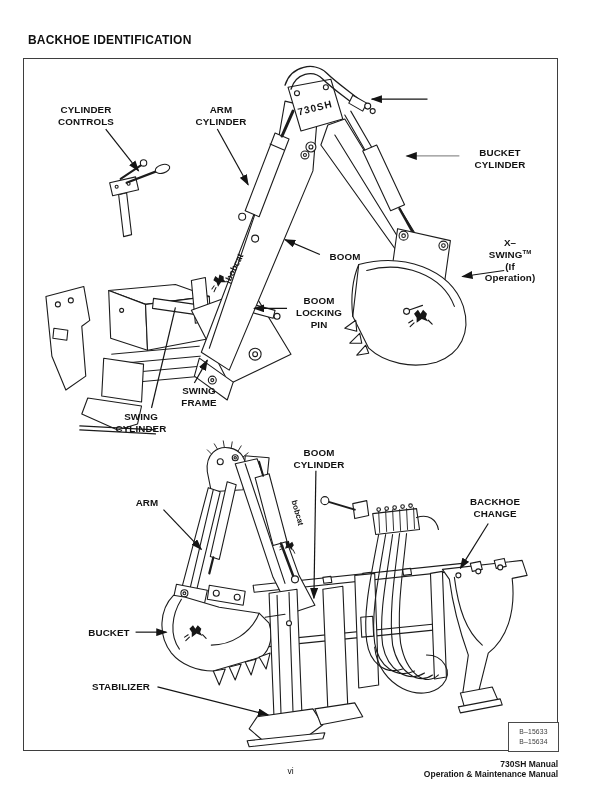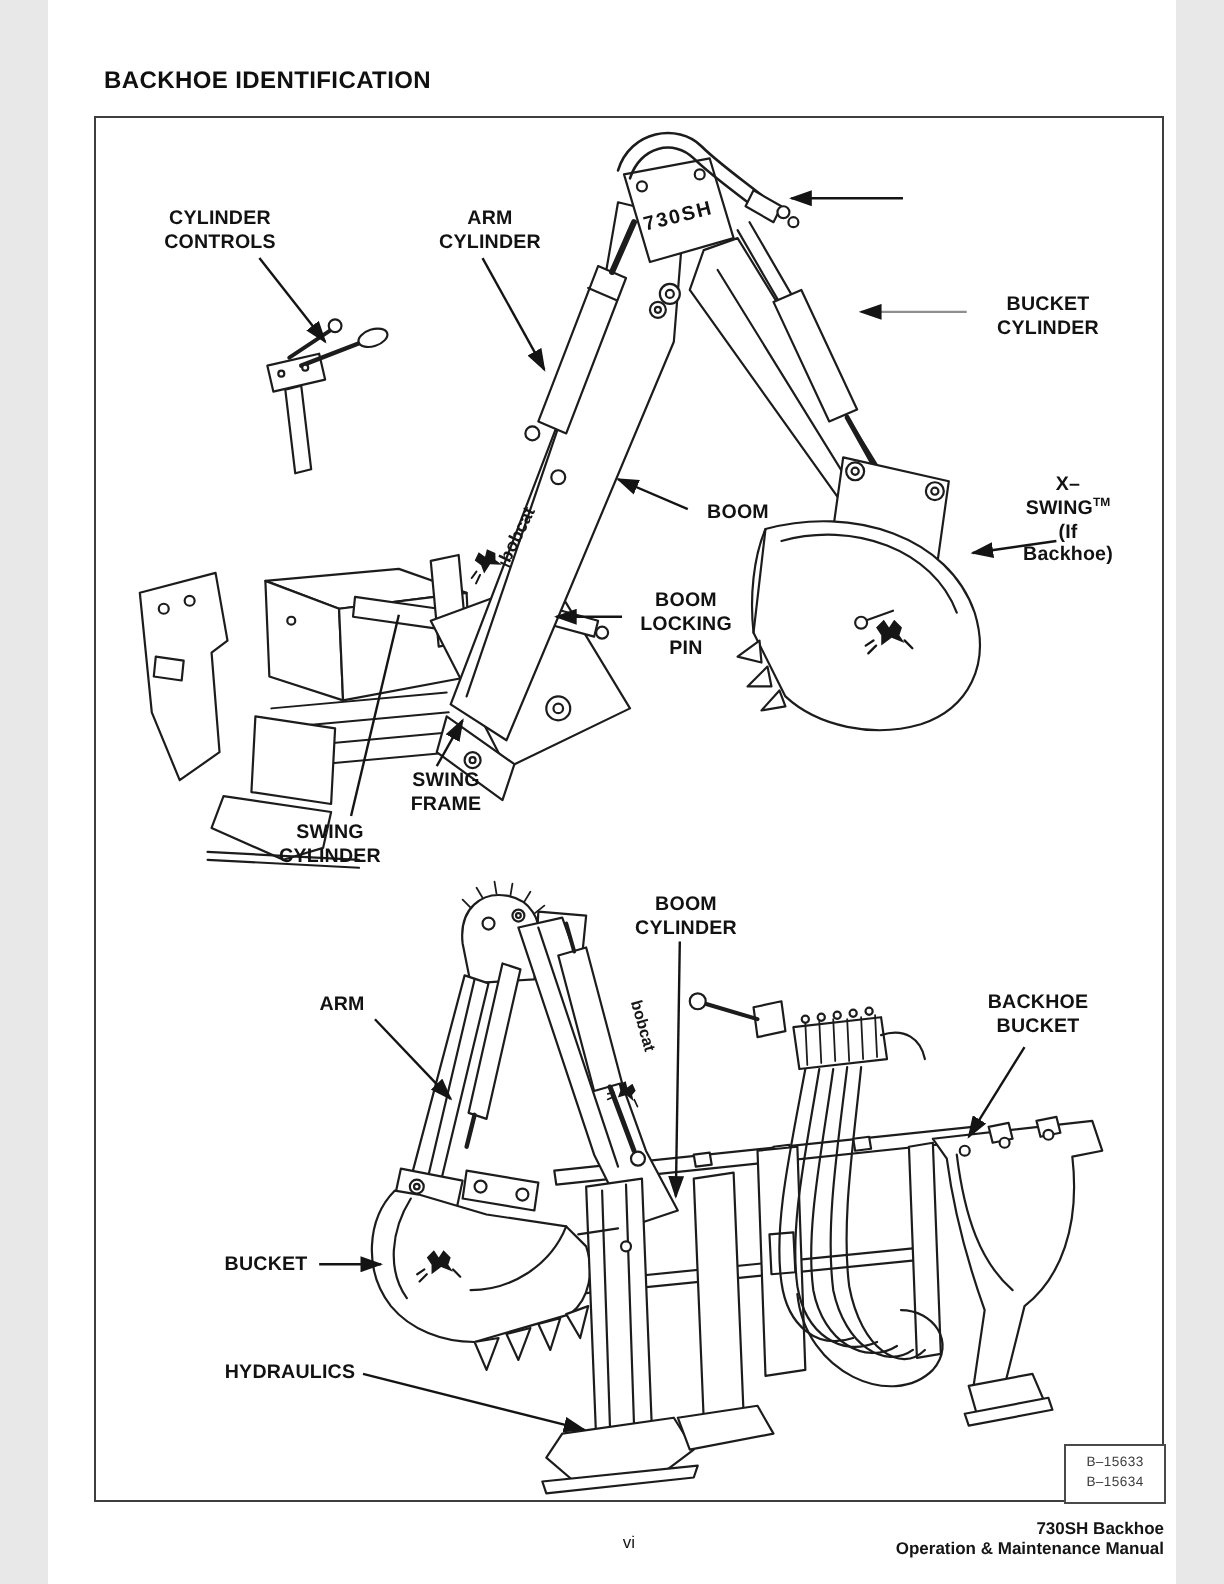--- a/index.html
+++ b/index.html
@@ -1,17 +1,17 @@
 <!DOCTYPE html>
 <html><head>
 <meta charset="utf-8">
 <style>
   html,body { margin:0; padding:0; background:#e8e8e8; }
   .page {
-    width:564px; height:792px; background:#ffffff; position:relative;
+    width:612px; height:792px; background:#ffffff; position:relative;
     font-family:"Liberation Sans", sans-serif; overflow:hidden;
     margin:0 auto; color:#141414;
   }
   .title {
     position:absolute; left:28px; top:33px;
     font-size:12px; font-weight:bold; letter-spacing:.2px; color:#101010;
   }
   .frame {
     position:absolute; left:23px; top:58px; width:535px; height:693px;
     border:1.6px solid #3e3e3e; box-sizing:border-box; background:#fff;
@@ -257,41 +257,41 @@
         <line x1="134" y1="630" x2="245" y2="658" marker-end="url(#ah)"></line>
       </g>
     </svg>
 
     <div class="lbl" style="left:62px;  top:45px;">CYLINDER
 CONTROLS</div>
     <div class="lbl" style="left:197px; top:45px;">ARM
 CYLINDER</div>
     <div class="lbl" style="left:476px; top:88px;">BUCKET
 CYLINDER</div>
-    <div class="lbl" style="left:486px; top:178px;"><span>X–SWING</span><span class="sup">TM</span><br><span>(If Backhoe)</span></div>
+    <div class="lbl" style="left:486px; top:178px;"><span>X–SWING</span><span class="sup">TM</span><br><span>(If Operation)</span></div>
     <div class="lbl" style="left:321px; top:192px;">BOOM</div>
     <div class="lbl" style="left:295px; top:236px;">BOOM
 LOCKING
 PIN</div>
     <div class="lbl" style="left:175px; top:326px;">SWING
 FRAME</div>
     <div class="lbl" style="left:117px; top:352px;">SWING
 CYLINDER</div>
     <div class="lbl" style="left:295px; top:388px;">BOOM
 CYLINDER</div>
     <div class="lbl" style="left:123px; top:438px;">ARM</div>
     <div class="lbl" style="left:471px; top:437px;">BACKHOE
-BUCKET</div>
+CHANGE</div>
     <div class="lbl" style="left:85px;  top:568px;">BUCKET</div>
-    <div class="lbl" style="left:97px;  top:622px;">HYDRAULICS</div>
+    <div class="lbl" style="left:97px;  top:622px;">STABILIZER</div>
 
     <div class="refbox">
       <div>B–15633</div>
       <div>B–15634</div>
     </div>
   </div>
 
   <div class="footer-page">vi</div>
   <div class="footer-doc">
-    <div>730SH Backhoe</div>
+    <div>730SH Manual</div>
     <div>Operation &amp; Maintenance Manual</div>
   </div>
 </div>
 
 </body></html>

